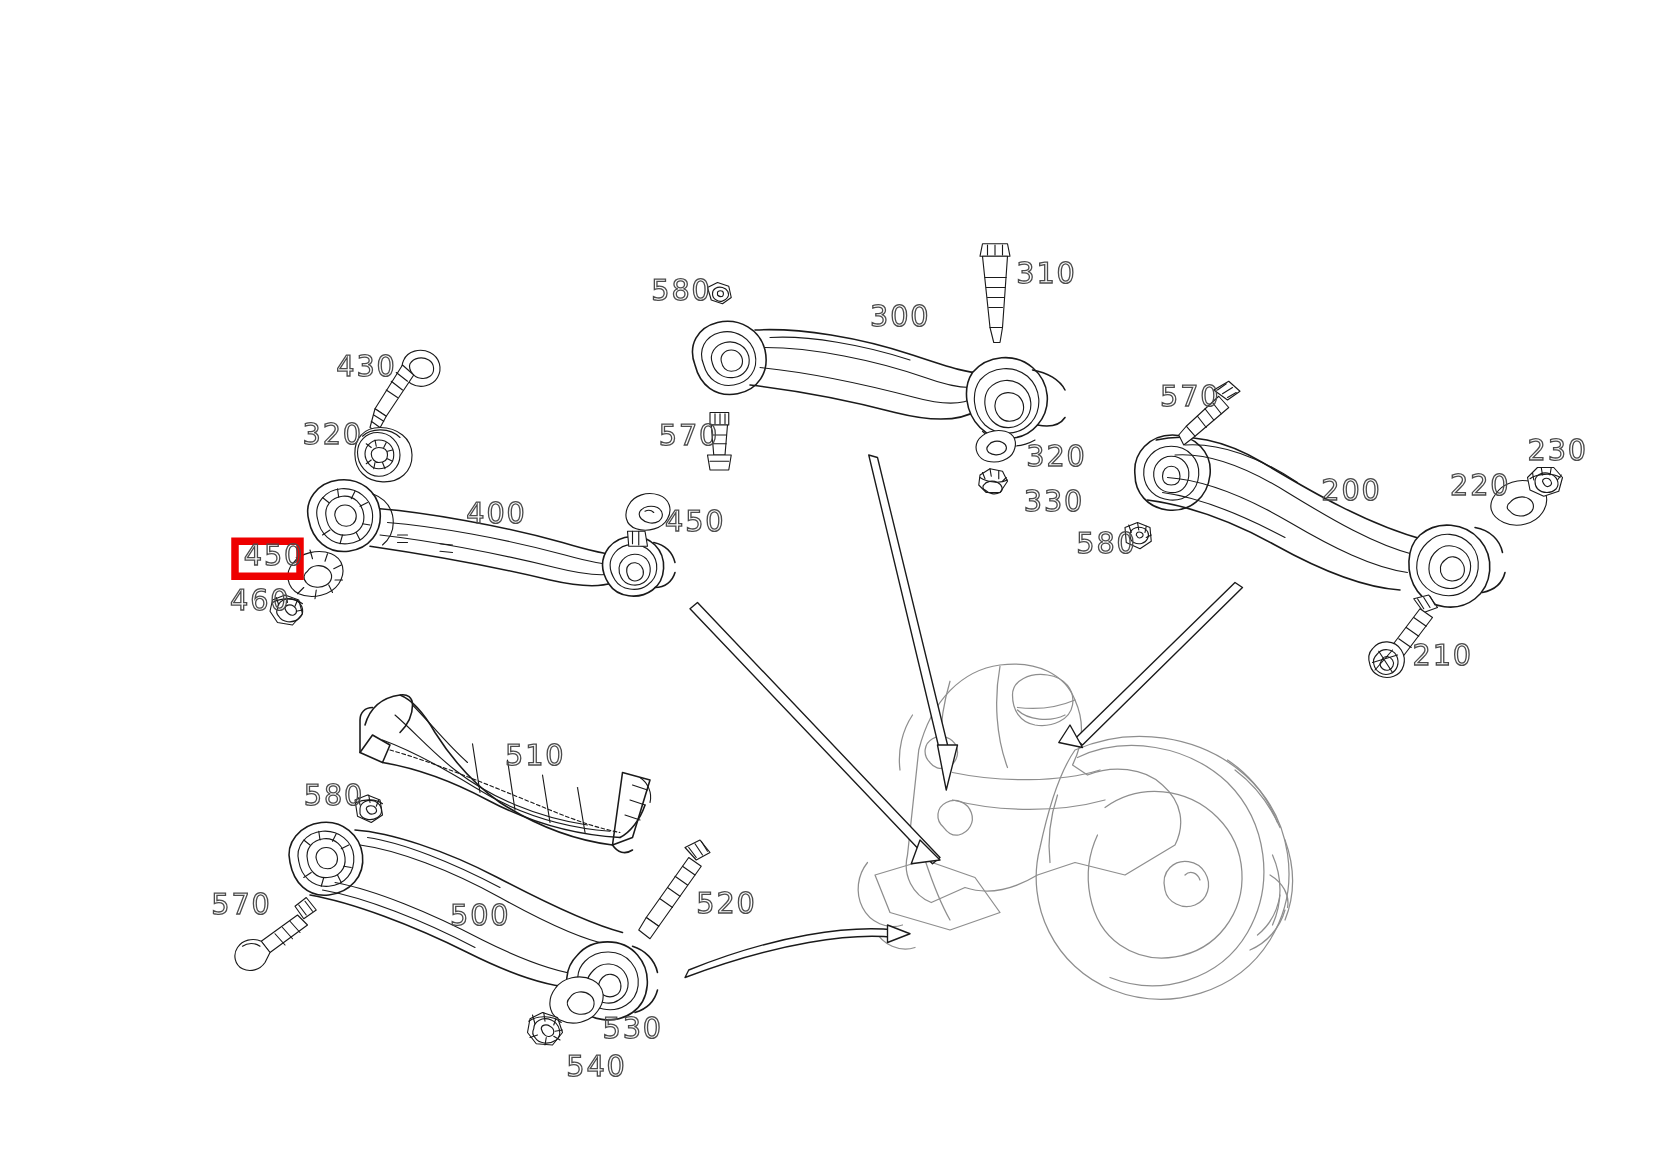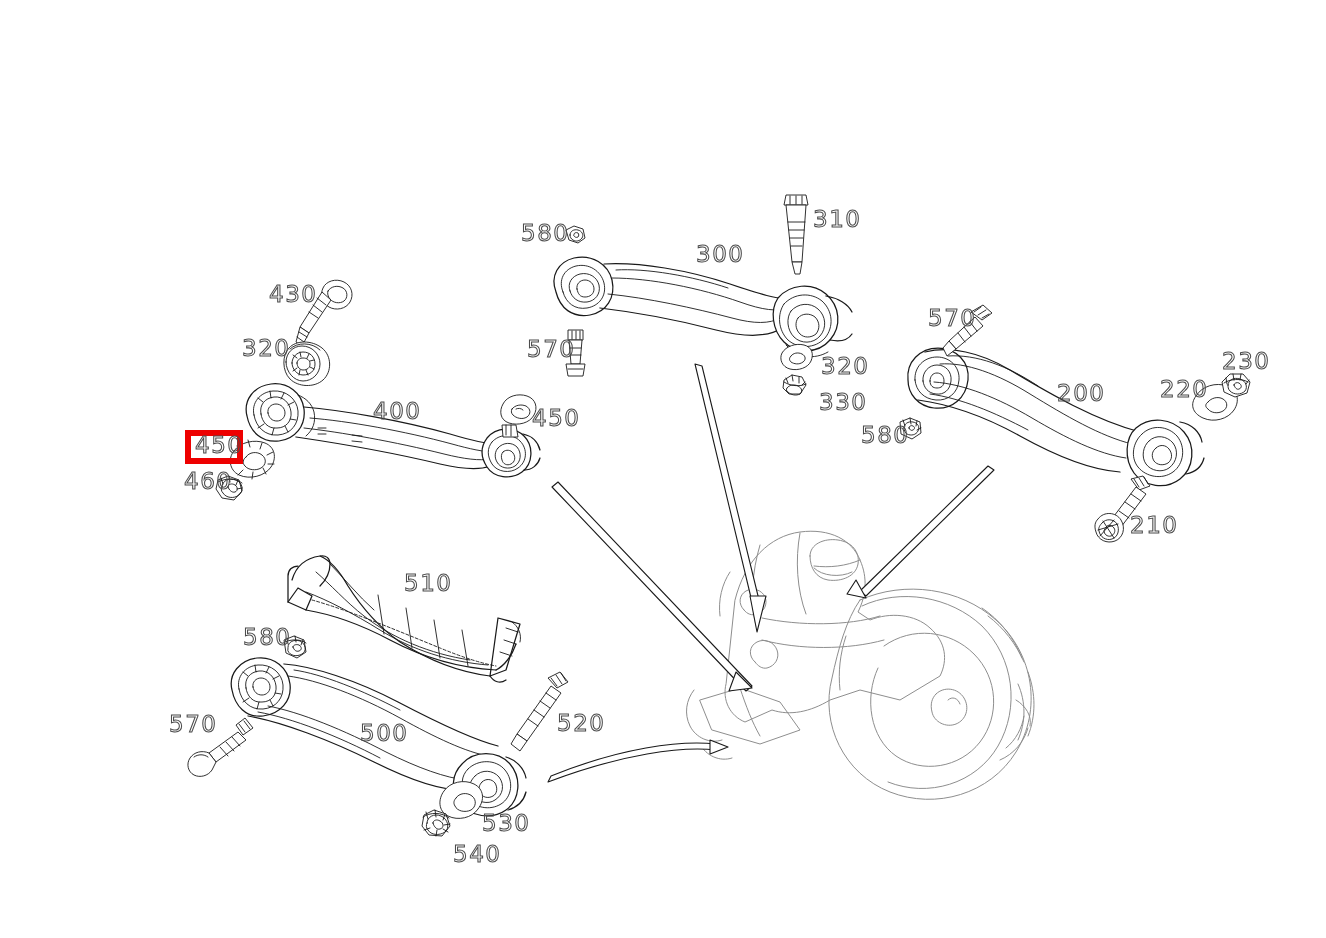--- a/index.html
+++ b/index.html
@@ -493,21 +493,21 @@
   <div class="callout outline" style="left:1196px; top:350px;margin-left:26px;">230</div>
   <div class="callout outline" style="left:1057px; top:382px;">200</div>
   <div class="callout outline" style="left:1160px; top:378px;text-align:center;">220</div>
   <div class="callout outline" style="left:819px; top:391px;">330</div>
   <div class="callout outline" style="left:373px; top:400px;">400</div>
   <div class="callout outline" style="left:532px; top:407px;">450</div>
   <div class="callout outline" style="left:861px; top:424px;">580</div>
   <div class="callout outline on-top" style="left:195px; top:434px;">450</div>
   <div class="callout outline" style="left:184px; top:470px;">460</div>
   <div class="callout outline" style="left:1130px; top:514px;">210</div>
-  <div class="callout outline" style="left:404px; top:572px;text-align:center;">510</div>
+  <div class="callout outline" style="left:404px; top:594px;text-align:center;">510</div>
   <div class="callout outline" style="left:243px; top:626px;">580</div>
   <div class="callout outline" style="left:360px; top:678px;margin-top:44px;">500</div>
   <div class="callout outline" style="left:557px; top:712px;">520</div>
   <div class="callout outline" style="left:169px; top:713px;">570</div>
   <div class="callout outline" style="left:482px; top:812px;">530</div>
   <div class="callout outline" style="left:453px; top:843px;">540</div>
 
 </div>
 
 </body></html>

